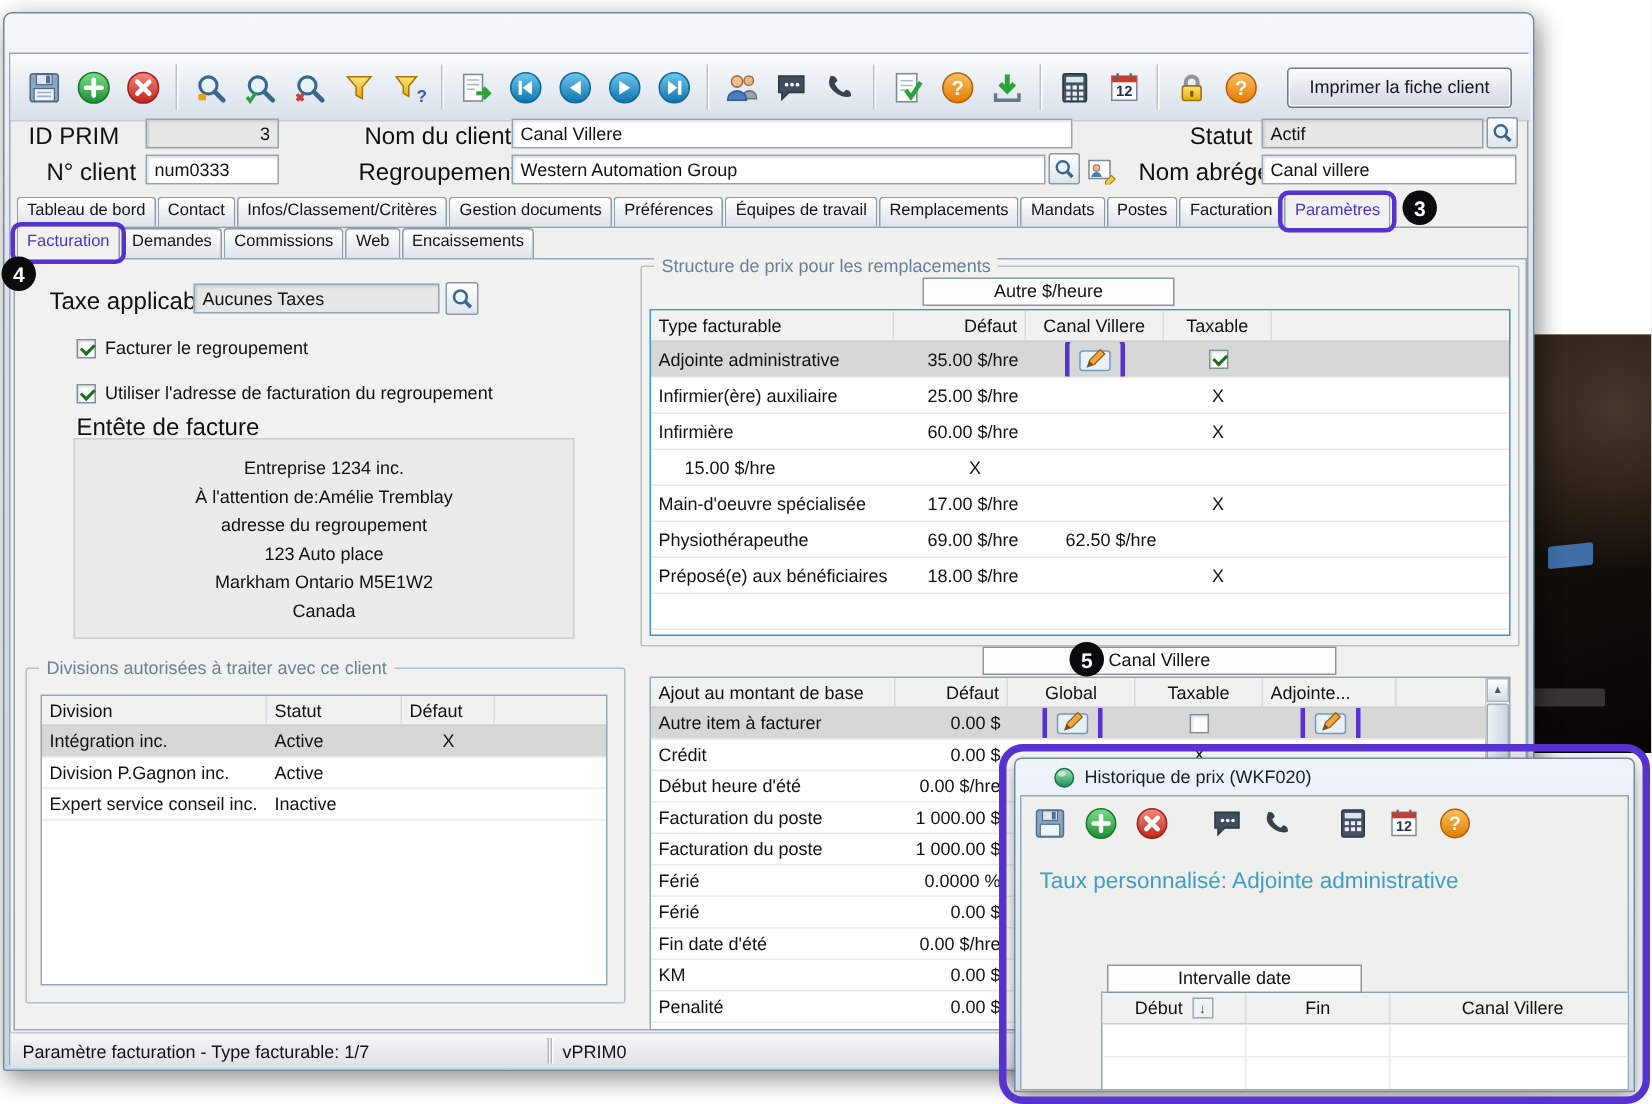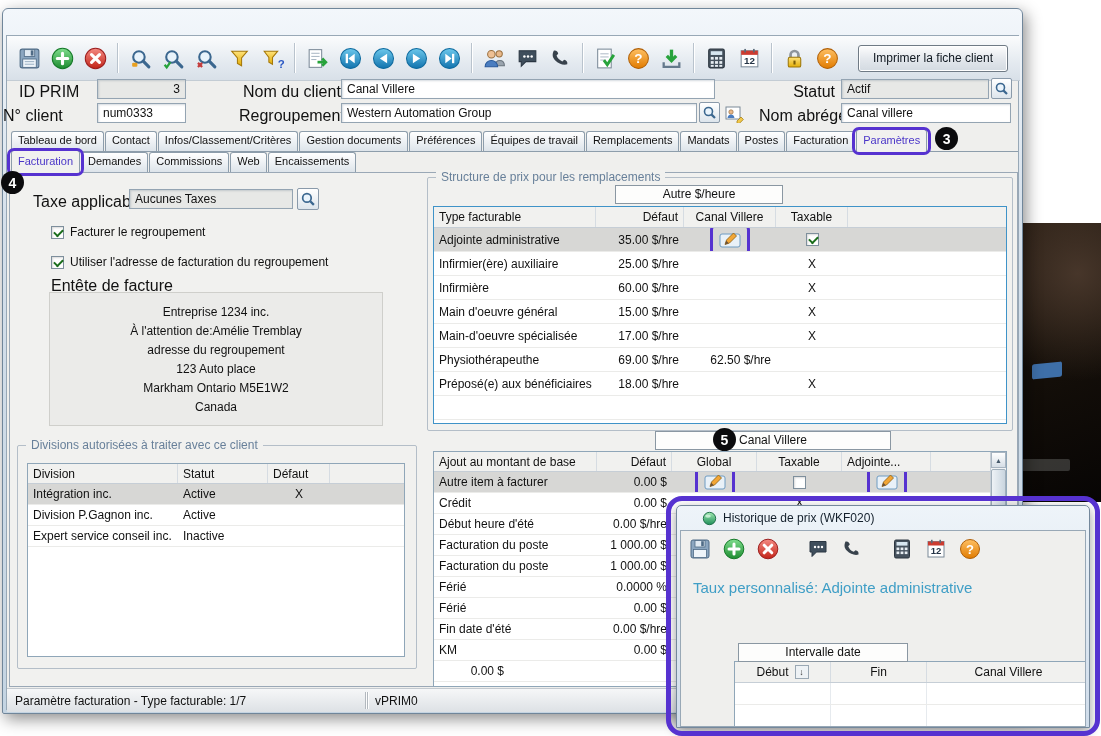--- a/index.html
+++ b/index.html
@@ -350,21 +350,21 @@
     <div class="fbox" style="left:338px;top:70px;width:374px">Canal Villere</div>
     <span class="lbl lblr" style="left:770px;top:74px;width:62px">Statut</span>
     <div class="fbox gray" style="left:838px;top:70px;width:148px">Actif</div>
     <span class="sbtn" style="left:988px;top:69px;width:21px;height:21px">
         <svg width="15" height="15" viewBox="0 0 15 15">
           <circle cx="6.5" cy="6.5" r="4" fill="#eaf4fc" stroke="#3b678f" stroke-width="1.6"></circle>
           <line x1="9.6" y1="9.6" x2="13" y2="13" stroke="#3b678f" stroke-width="2.2"></line>
         </svg>
       </span>
 
-    <span class="lbl" style="left:0;top:98px">N° client</span>
+    <span class="lbl" style="left:28px;top:98px">N° client</span>
     <div class="fbox" style="left:94px;top:94px;width:89px">num0333</div>
     <span class="lbl lblr" style="left:236px;top:98px;width:96px">Regroupement</span>
     <div class="fbox" style="left:338px;top:94px;width:356px">Western Automation Group</div>
     <span class="sbtn" style="left:696px;top:93px;width:21px;height:21px">
         <svg width="15" height="15" viewBox="0 0 15 15">
           <circle cx="6.5" cy="6.5" r="4" fill="#eaf4fc" stroke="#3b678f" stroke-width="1.6"></circle>
           <line x1="9.6" y1="9.6" x2="13" y2="13" stroke="#3b678f" stroke-width="2.2"></line>
         </svg>
       </span>
     <span class="sbtn" style="left:719px;top:92px;width:25px;height:23px;background:none;border:none">
@@ -488,21 +488,20 @@
         <div class="td tdc" style="width:92px"></div>
         <div class="td tdc" style="width:72px">X</div>
       </div>
       <div class="tr" style="height:24px">
         <div class="td" style="width:162px">Infirmière</div>
         <div class="td tdr" style="width:88px">60.00 $/hre</div>
         <div class="td tdc" style="width:92px"></div>
         <div class="td tdc" style="width:72px">X</div>
       </div>
       <div class="tr" style="height:24px">
-        <div class="td" style="width:162px">Main d'oeuvre général</div>
         <div class="td tdr" style="width:88px">15.00 $/hre</div>
         <div class="td tdc" style="width:92px"></div>
         <div class="td tdc" style="width:72px">X</div>
       </div>
       <div class="tr" style="height:24px">
         <div class="td" style="width:162px">Main-d'oeuvre spécialisée</div>
         <div class="td tdr" style="width:88px">17.00 $/hre</div>
         <div class="td tdc" style="width:92px"></div>
         <div class="td tdc" style="width:72px">X</div>
       </div>
@@ -586,20 +585,21 @@
       </div>
       <div class="tr">
         <div class="td" style="width:163px">Fin date d'été</div>
         <div class="td tdr" style="width:75px">0.00 $/hre</div>
       </div>
       <div class="tr">
         <div class="td" style="width:163px">KM</div>
         <div class="td tdr" style="width:75px">0.00 $</div>
       </div>
       <div class="tr">
+        <div class="td" style="width:163px">Penalité</div>
         <div class="td tdr" style="width:75px">0.00 $</div>
       </div>
       <div class="scroll">
         <span class="scbtn" style="top:0">▲</span>
         <span class="scthumb"></span>
         <span class="scbtn" style="bottom:0">▼</span>
       </div>
     </div>
 
     <div class="status">

